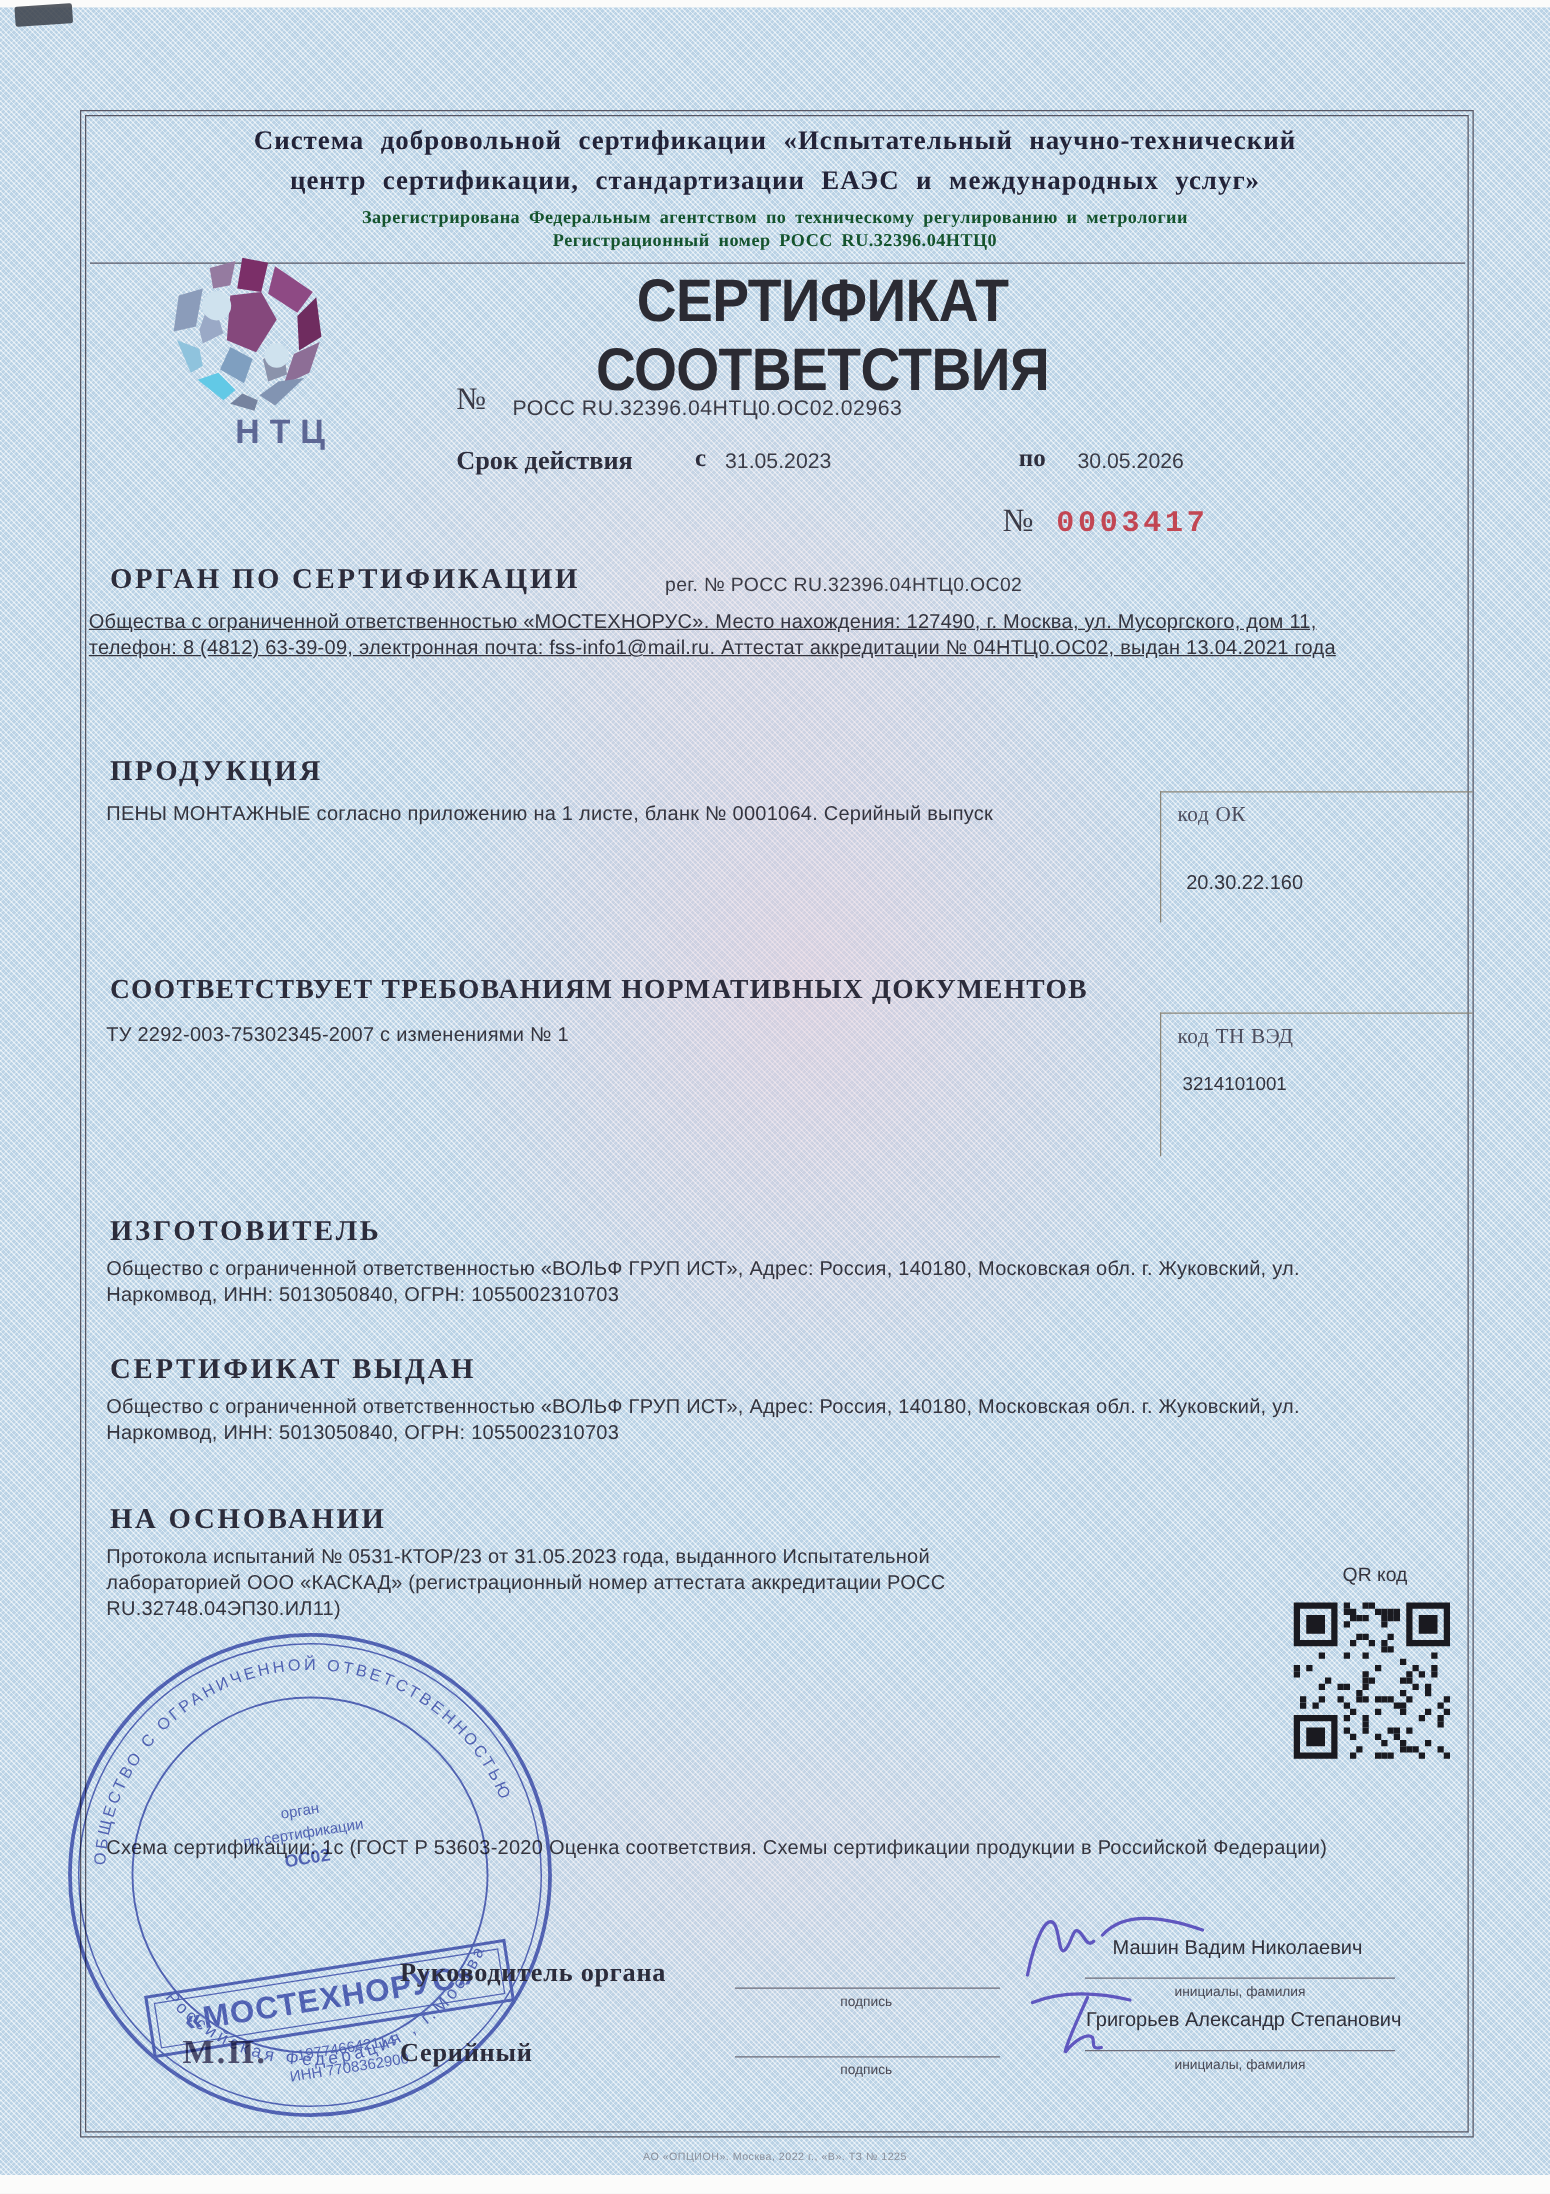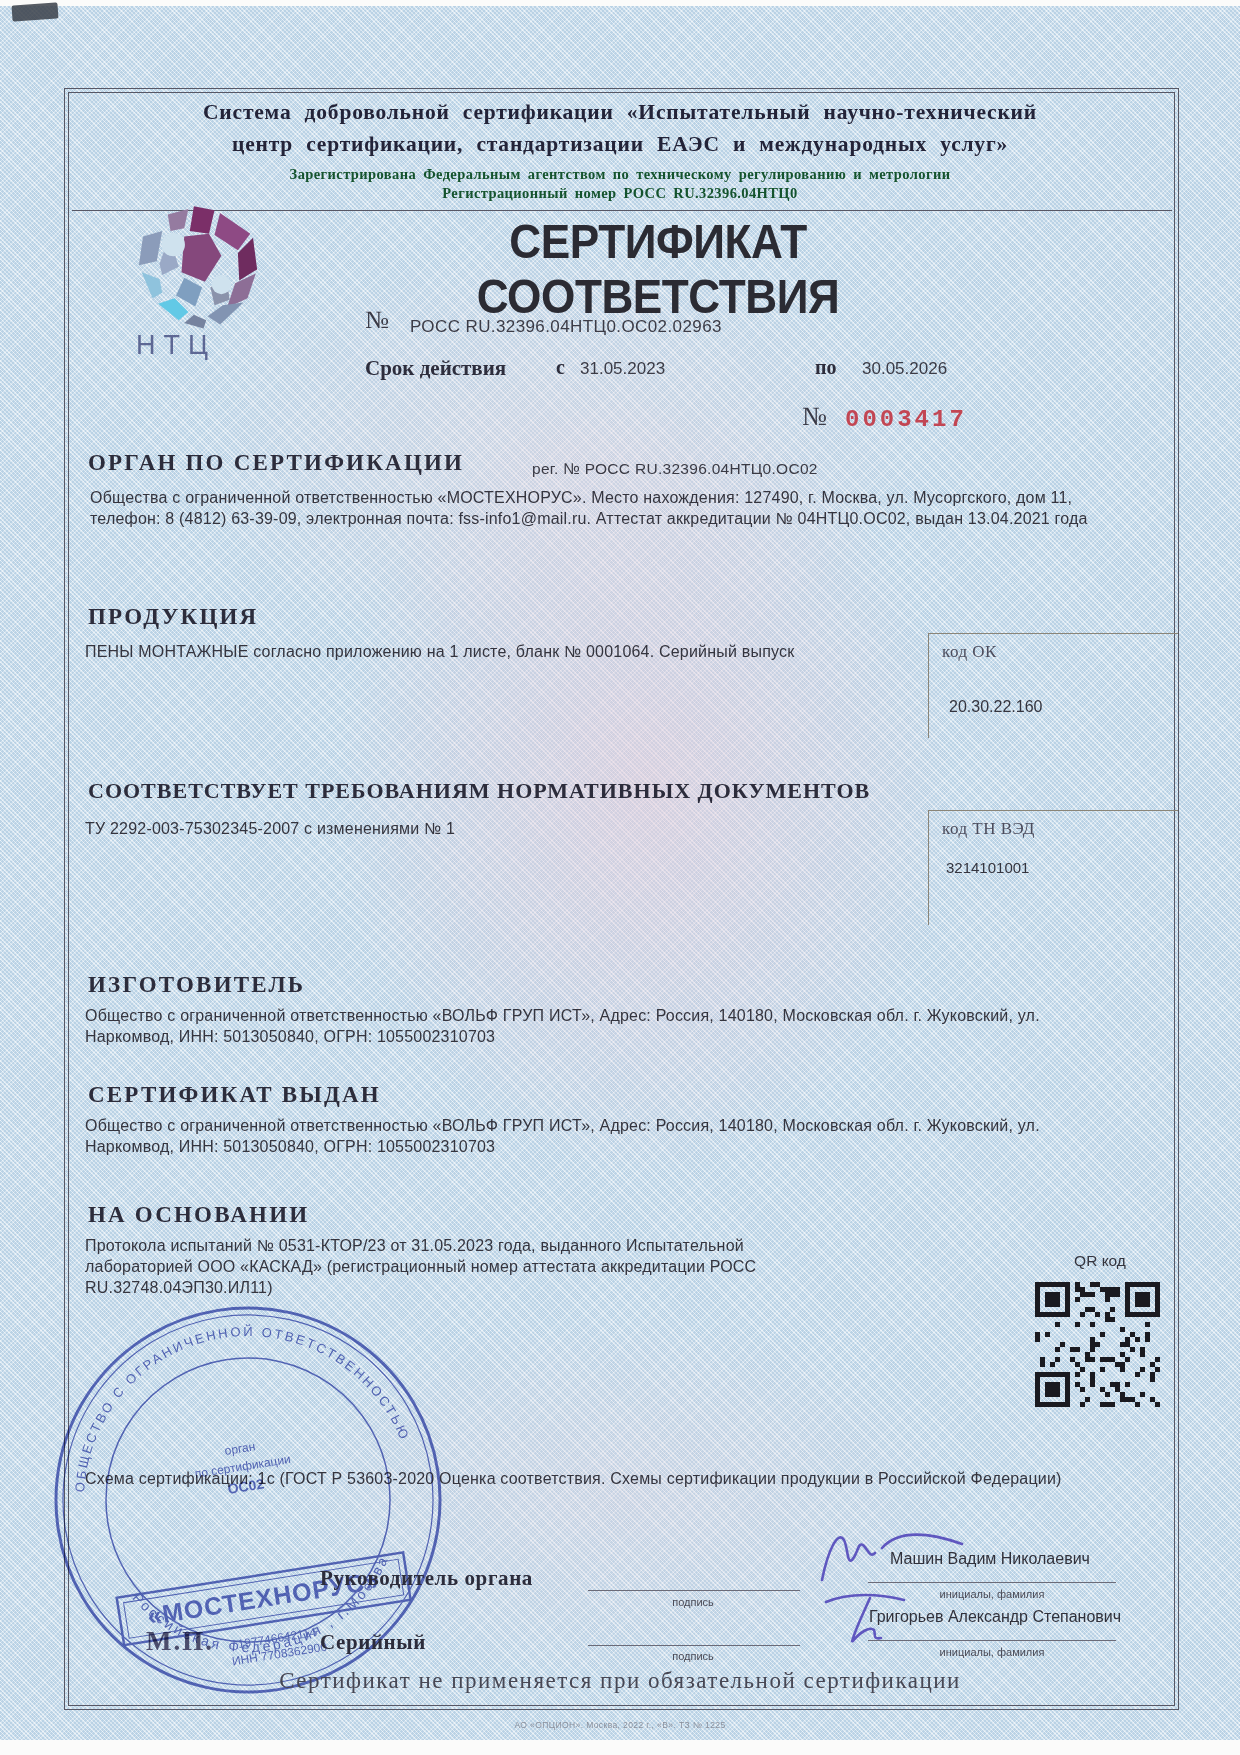--- a/index.html
+++ b/index.html
@@ -22,22 +22,22 @@
   
   .sys-line{position:absolute;left:90px;width:1060px;text-align:center;
         font-family:"Liberation Serif",serif;font-weight:bold;color:#232338;
         font-size:21.5px;letter-spacing:.8px;word-spacing:7px;}
   .reg-line{position:absolute;left:90px;width:1060px;text-align:center;
         font-family:"Liberation Serif",serif;font-weight:bold;color:#14532d;
         font-size:14.5px;letter-spacing:.4px;word-spacing:3px;}
   .main-title{position:absolute;left:298px;top:214px;width:720px;text-align:center;
         font-family:"Liberation Sans",sans-serif;font-weight:bold;color:#2b2b33;
         font-size:48px;letter-spacing:-.5px;transform:scaleX(.92);transform-origin:center;}
-  .ntc-text{position:absolute;left:128px;top:330px;width:140px;text-align:left;
-        font-weight:normal;font-size:27px;letter-spacing:8px;color:#5d6794;text-indent:8px;}
+  .ntc-text{position:absolute;left:128px;top:330px;width:140px;text-align:right;
+        font-weight:bold;font-size:27px;letter-spacing:8px;color:#5d6794;text-indent:8px;}
   
   .no-sym{font-family:"Liberation Serif",serif;font-size:25px;color:#3a3a46;}
   .cert-no-val{font-size:17px;color:#3b3b46;letter-spacing:.4px;}
   .serif-b{font-family:"Liberation Serif",serif;font-weight:bold;color:#2d2d3c;}
   .val{font-size:17px;color:#3b3b46;}
   .red-no{font-family:"Liberation Mono",monospace;font-weight:bold;font-size:24px;
         color:#c24653;letter-spacing:3px;}
   
   .h-sec{position:absolute;font-family:"Liberation Serif",serif;font-weight:bold;
         color:#2c2c3b;font-size:23px;letter-spacing:2.2px;}
@@ -119,21 +119,21 @@
   <span class="abs serif-b" style="left:556px;top:356px;font-size:20px;">с</span>
   <span class="abs val" style="left:580px;top:359px;">31.05.2023</span>
   <span class="abs serif-b" style="left:815px;top:356px;font-size:20px;">по</span>
   <span class="abs val" style="left:862px;top:359px;">30.05.2026</span>
 
   <span class="abs no-sym" style="left:802px;top:402px;font-size:26px;">№</span>
   <span class="abs red-no" style="left:845px;top:406px;">0003417</span>
 
   <div class="h-sec" style="left:88px;top:450px;">ОРГАН ПО СЕРТИФИКАЦИИ</div>
   <div class="abs reg-small" style="left:532px;top:460px;">рег. № РОСС RU.32396.04НТЦ0.ОС02</div>
-  <div class="body-txt" style="left:90px;top:487px;width:1020px;">Общества с ограниченной ответственностью «МОСТЕХНОРУС». Место нахождения: 127490, г. Москва, ул. Мусоргского, дом 11, телефон: 8 (4812) 63-39-09, электронная почта: fss-info1@mail.ru. Аттестат аккредитации № 04НТЦ0.ОС02, выдан 13.04.2021 года</div>
+  <div class="body-txt" style="left:71px;top:487px;width:1020px;text-decoration:underline;">Общества с ограниченной ответственностью «МОСТЕХНОРУС». Место нахождения: 127490, г. Москва, ул. Мусоргского, дом 11, телефон: 8 (4812) 63-39-09, электронная почта: fss-info1@mail.ru. Аттестат аккредитации № 04НТЦ0.ОС02, выдан 13.04.2021 года</div>
 
   <div class="h-sec" style="left:88px;top:604px;">ПРОДУКЦИЯ</div>
   <div class="body-txt" style="left:85px;top:641px;white-space:nowrap;">ПЕНЫ МОНТАЖНЫЕ согласно приложению на 1 листе, бланк № 0001064. Серийный выпуск</div>
   <div class="code-box" style="left:928px;top:633px;width:249px;height:104px;">
     <span class="code-label">код ОК</span>
     <span class="code-val" style="left:20px;top:64px;">20.30.22.160</span>
   </div>
 
   <div class="h-sec small" style="left:88px;top:778px;">СООТВЕТСТВУЕТ ТРЕБОВАНИЯМ НОРМАТИВНЫХ ДОКУМЕНТОВ</div>
   <div class="body-txt" style="left:85px;top:818px;white-space:nowrap;">ТУ 2292-003-75302345-2007 с изменениями № 1</div>
@@ -309,15 +309,14 @@
     <g fill="none" stroke="#5f57bf" stroke-width="2.6" stroke-linecap="round">
       <path d="M18,16 C42,6 72,8 96,14"></path>
       <path d="M62,12 C54,30 46,46 44,56 C52,46 62,40 66,44 C68,48 64,54 73,52"></path>
     </g>
   </svg>
   <div class="sig-line" style="left:588px;top:1645px;width:212px;"></div>
   <div class="caption" style="left:608px;top:1650px;width:170px;">подпись</div>
   <div class="sig-line" style="left:868px;top:1640px;width:248px;"></div>
   <div class="caption" style="left:868px;top:1646px;width:248px;">инициалы, фамилия</div>
 
-  <div class="bottom-note">Сертификат не применяется при обязательной сертификации</div>
   <div class="print-info">АО «ОПЦИОН». Москва, 2022 г., «В». ТЗ № 1225</div>
 </div>
 
 </body></html>

